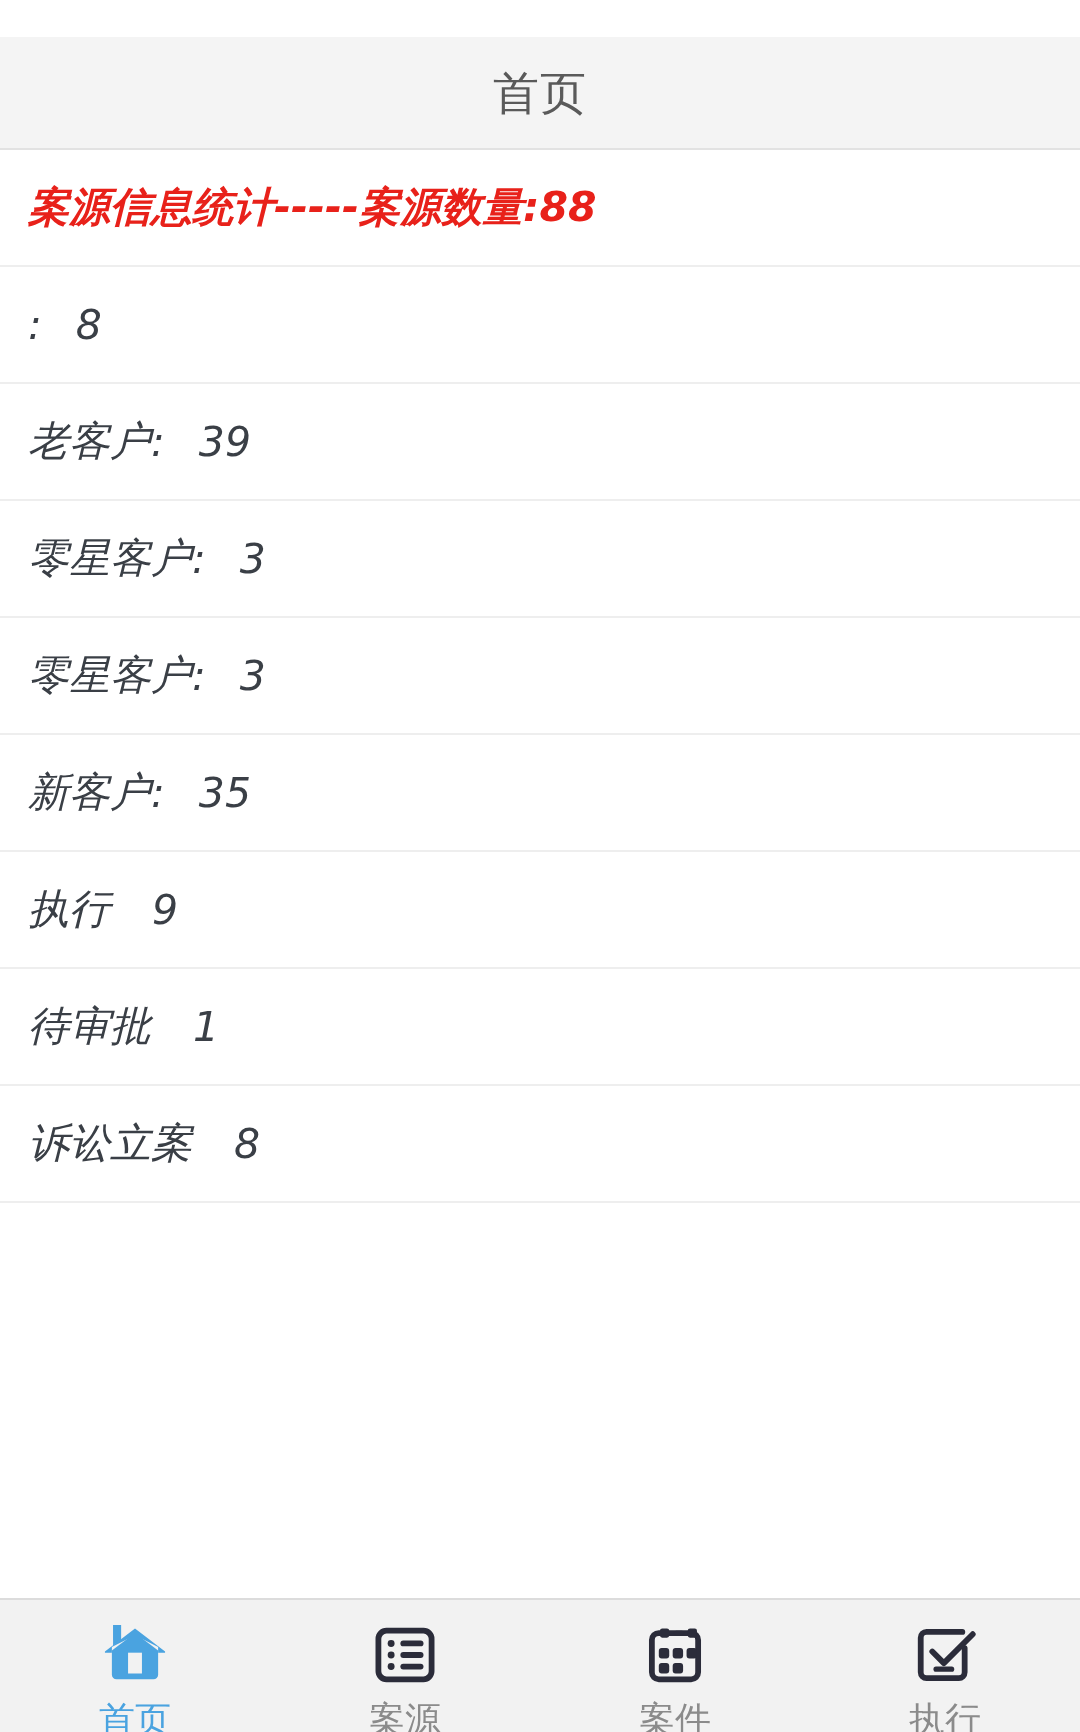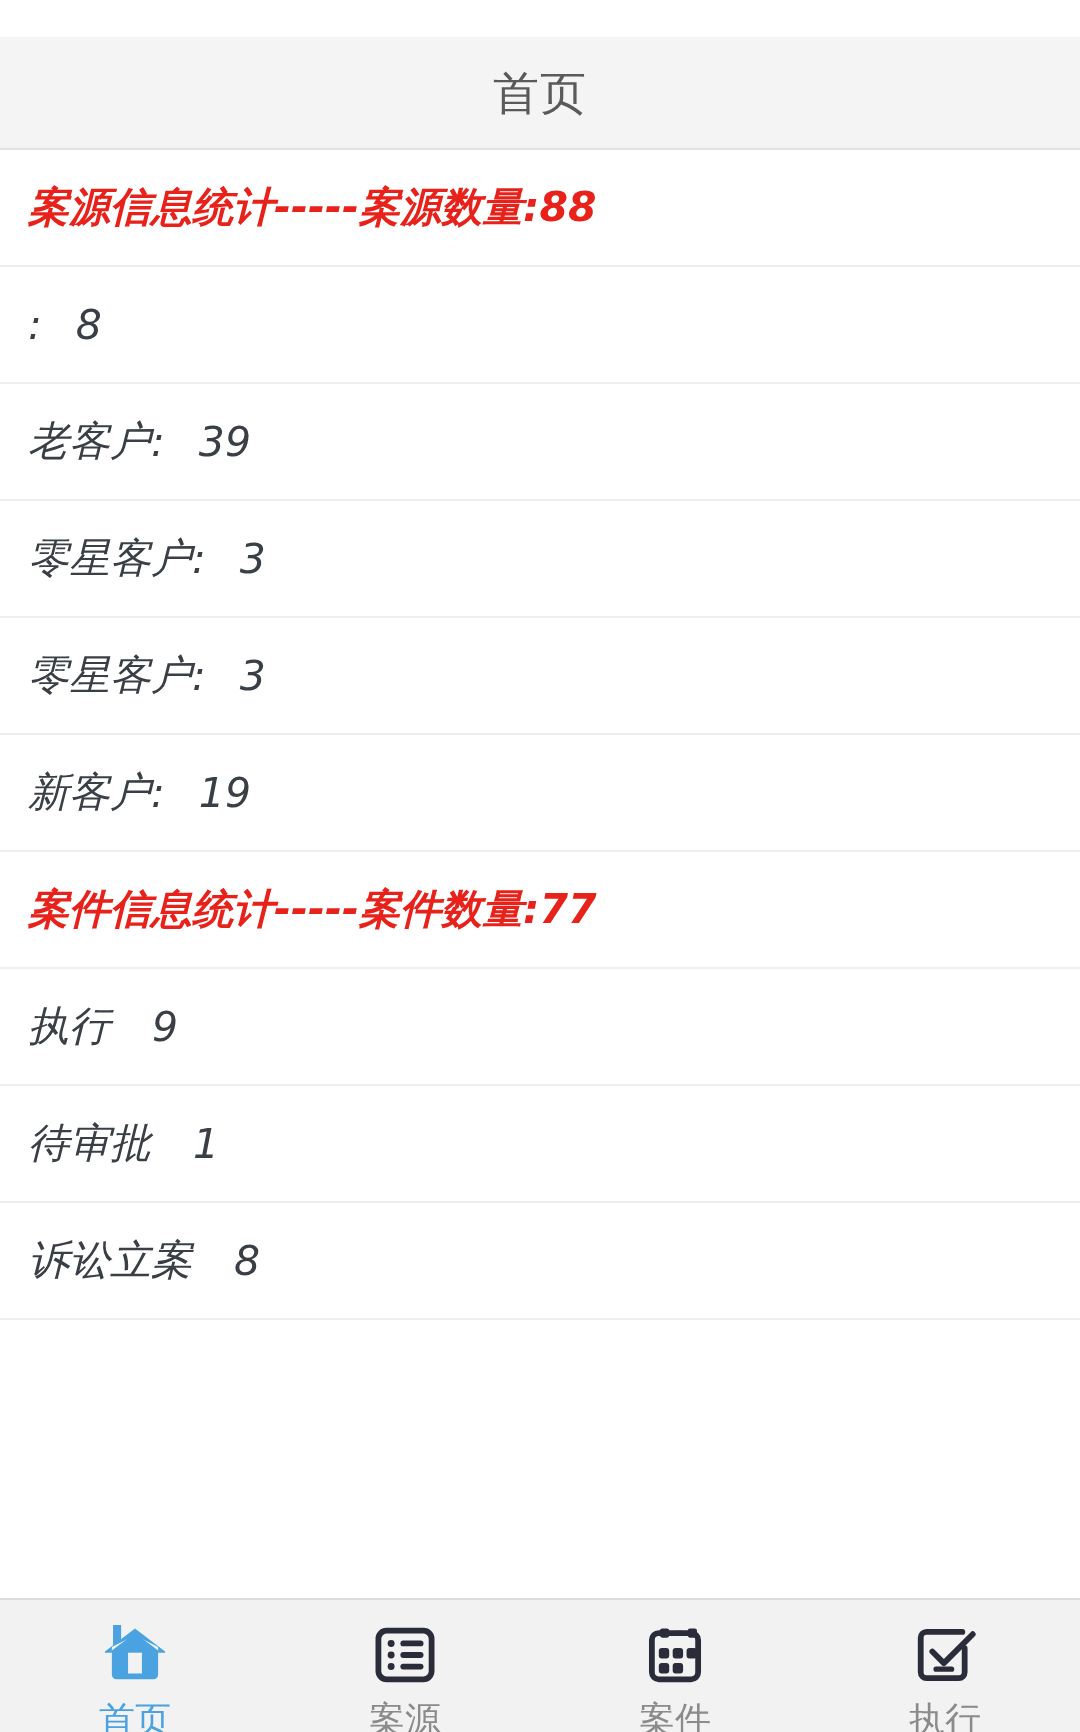--- a/index.html
+++ b/index.html
@@ -158,24 +158,21 @@
       <div class="row row-item">
         <span class="label">零星客户</span>
         <span class="label">:</span>
         <span class="sp-a"></span>
         <span class="value">3</span>
       </div>
       <div class="row row-item">
         <span class="label">新客户</span>
         <span class="label">:</span>
         <span class="sp-a"></span>
-        <span class="value">19</span>
-      </div>
-      <div class="row row-section">
-        <span class="label">案件信息统计-----案件数量:77</span>
+        <span class="value">35</span>
       </div>
       <div class="row row-item">
         <span class="label">执行</span>
         <span class="sp-b"></span>
         <span class="value">9</span>
       </div>
       <div class="row row-item">
         <span class="label">待审批</span>
         <span class="sp-b"></span>
         <span class="value">1</span>

